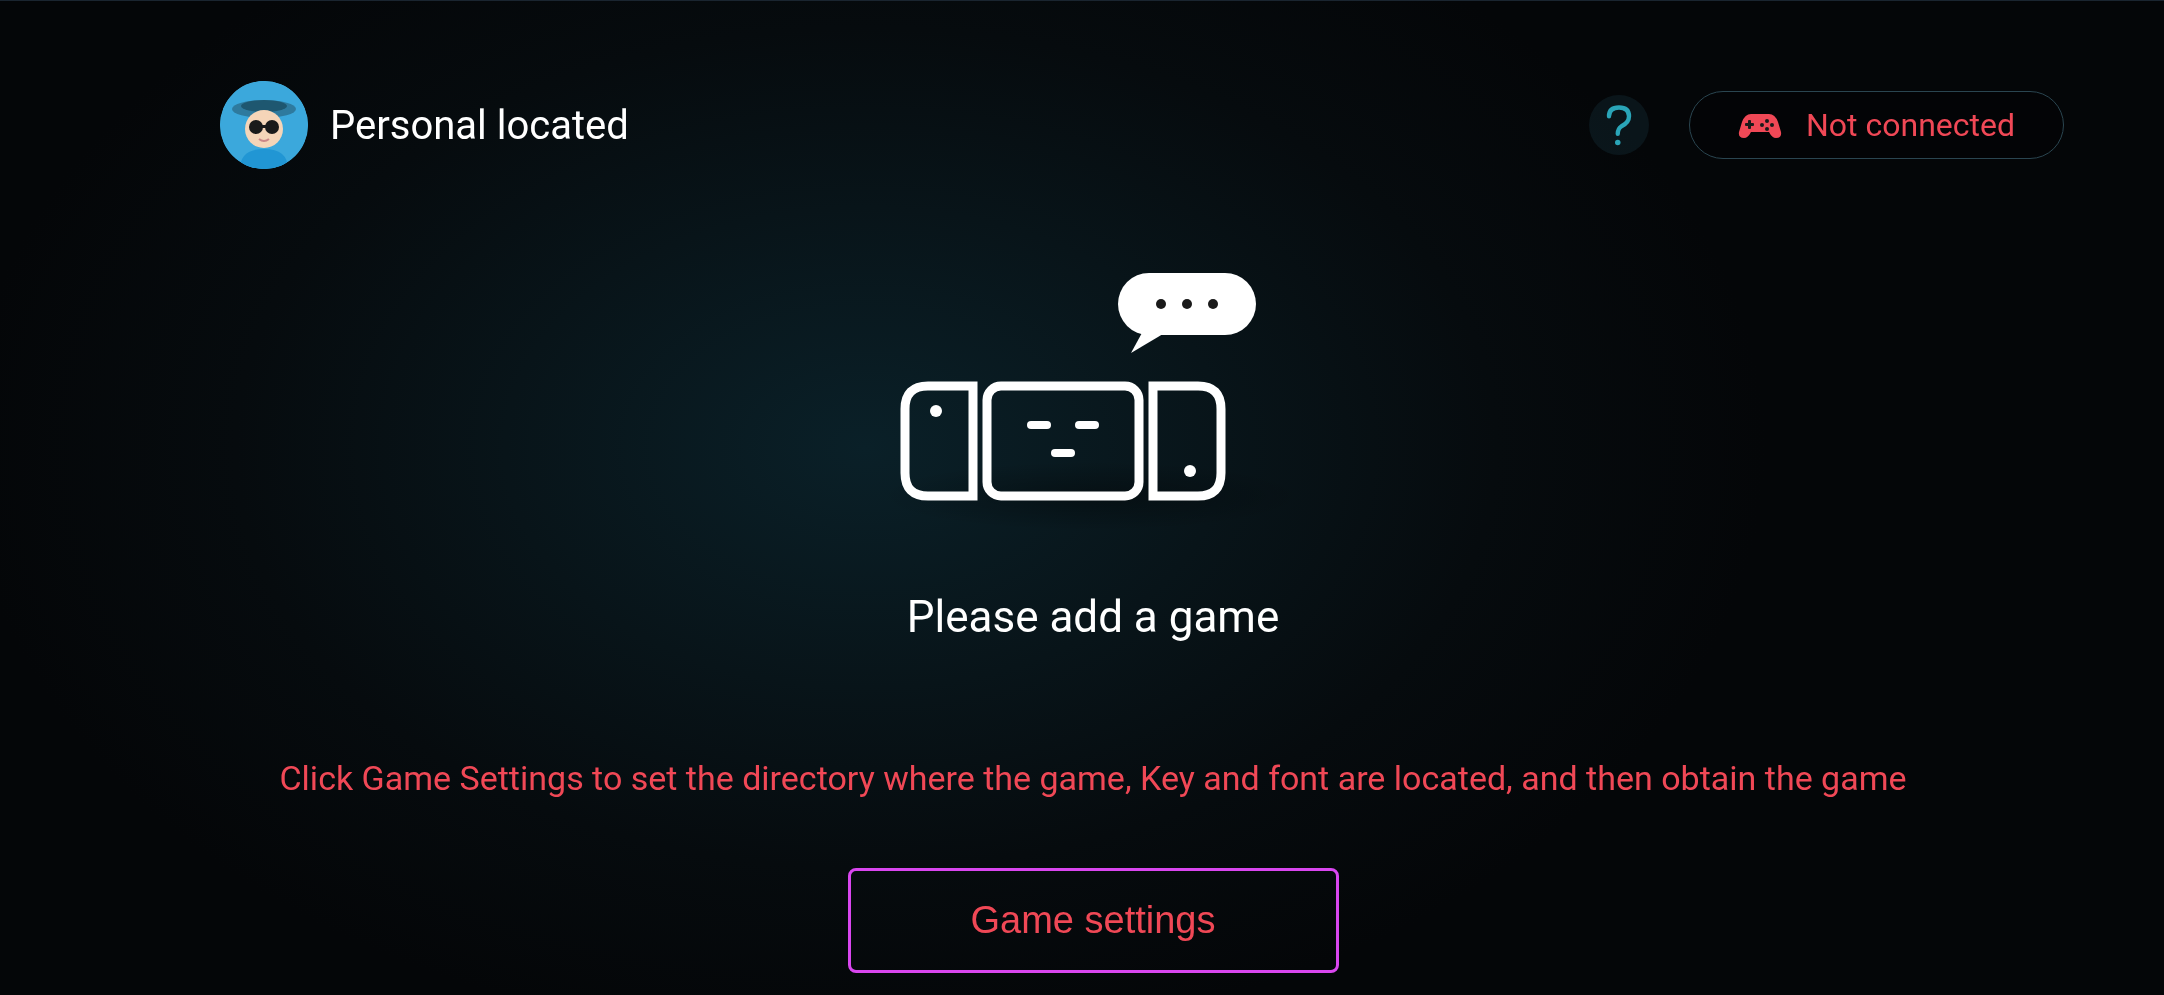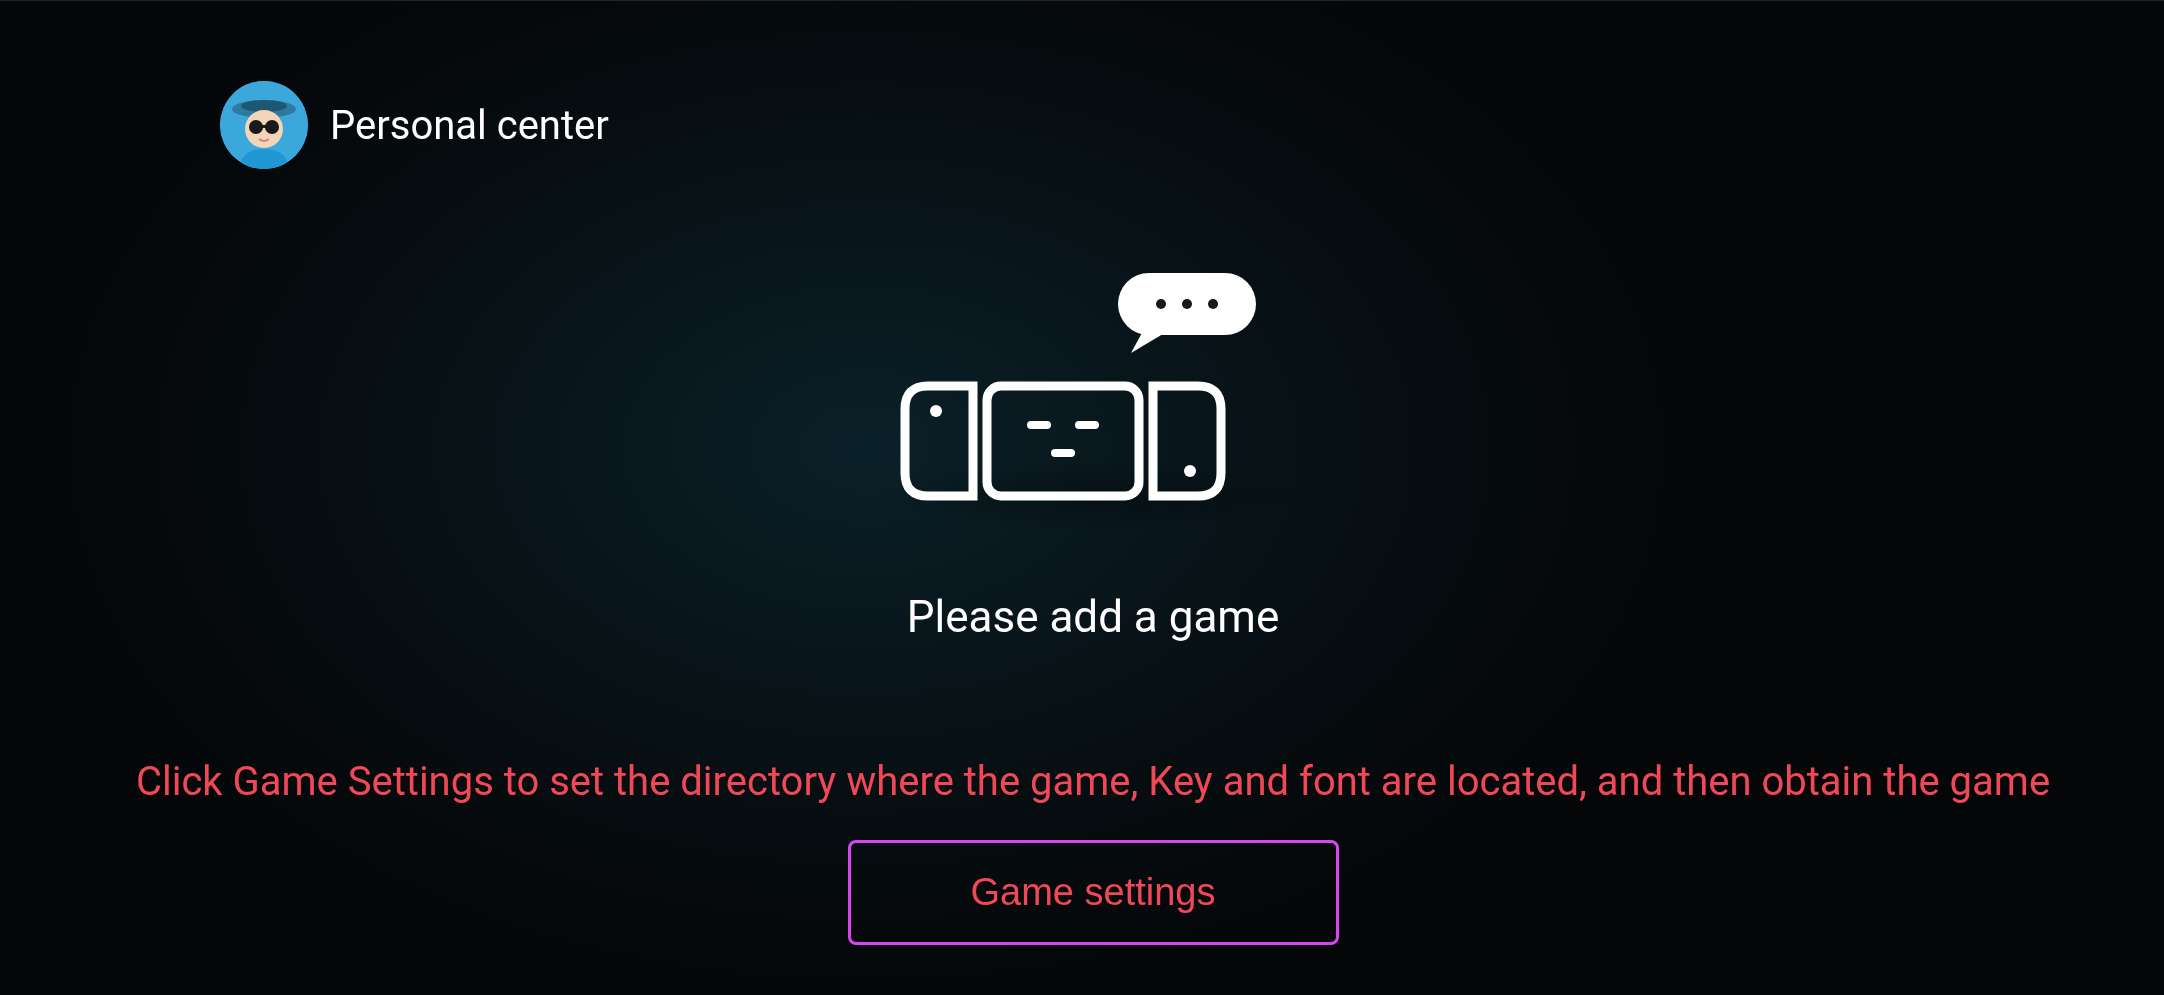--- a/index.html
+++ b/index.html
@@ -143,24 +143,24 @@
     
     .prompt-title {
       color: #ffffff;
       font-size: 44px;
       font-weight: 400;
       margin-bottom: 115px;
     }
     
     .instruction-text {
       color: #f04856;
-      font-size: 40px;
+      font-size: 34px;
       font-weight: 400;
       text-align: center;
-      margin-bottom: 35px;
+      margin-bottom: 70px;
       padding: 0 40px;
     }
     
     .game-settings-button {
       border: 3px solid #d946ef;
       border-radius: 8px;
       padding: 28px 120px;
       color: #f04856;
       font-size: 38px;
       font-weight: 400;
@@ -179,23 +179,46 @@
         <ellipse cx="44" cy="28" rx="32" ry="9" fill="#2e7a9e"></ellipse>
         <ellipse cx="44" cy="25" rx="23" ry="6" fill="#1e5770"></ellipse>
         <circle cx="44" cy="48" r="19" fill="#f5d5b8"></circle>
         <circle cx="36" cy="46" r="7" fill="#1a1a1a"></circle>
         <circle cx="52" cy="46" r="7" fill="#1a1a1a"></circle>
         <rect x="41" y="44" width="6" height="3" fill="#1a1a1a"></rect>
         <path d="M 39 58 Q 44 62 49 58" stroke="#c88" stroke-width="2" fill="none"></path>
         <path d="M 20 88 Q 20 68 44 68 Q 68 68 68 88 Z" fill="#2196d4"></path>
       </svg>
     </div>
-    <div class="title">Personal center</div>
+    <div class="title">Personal located</div>
   </div>
 
+  <div class="header-right">
+    <div class="help-button">
+      <svg viewBox="0 0 24 32">
+        <path d="M 4 9 Q 4 2 12 2 Q 20 2 20 9 Q 20 14 14 17 Q 11 19 11 23" stroke="#2aa5b8" stroke-width="3.5" fill="none" stroke-linecap="round"></path>
+        <circle cx="11" cy="30" r="2.2" fill="#2aa5b8"></circle>
+      </svg>
+    </div>
+
+    <div class="connection-status">
+      <span class="gamepad-icon">
+        <svg viewBox="0 0 44 30">
+          <path d="M 13 4 L 31 4 Q 37 4 40 12 L 43 22 Q 44 28 38 28 Q 34 28 31 22 L 13 22 Q 10 28 6 28 Q 0 28 1 22 L 4 12 Q 7 4 13 4 Z" fill="#f04856"></path>
+          <rect x="10" y="10" width="3" height="9" fill="#1a1a1a" rx="1"></rect>
+          <rect x="7" y="13" width="9" height="3" fill="#1a1a1a" rx="1"></rect>
+          <circle cx="29" cy="11" r="2" fill="#1a1a1a"></circle>
+          <circle cx="34" cy="15" r="2" fill="#1a1a1a"></circle>
+          <circle cx="29" cy="19" r="2" fill="#1a1a1a"></circle>
+          <circle cx="24" cy="15" r="2" fill="#1a1a1a"></circle>
+        </svg>
+      </span>
+      <span class="connection-text">Not connected</span>
+    </div>
+  </div>
 </div>
 
 <div class="main-content">
   <div class="device-illustration">
     <div class="device-shadow"></div>
     <svg class="device-svg" viewBox="0 0 420 270">
 
       <rect x="235" y="2" width="138" height="62" rx="31" fill="#ffffff"></rect>
       <path d="M 260 60 L 248 82 L 285 60 Z" fill="#ffffff"></path>
       <circle cx="278" cy="33" r="5" fill="#1a1a1a"></circle>

